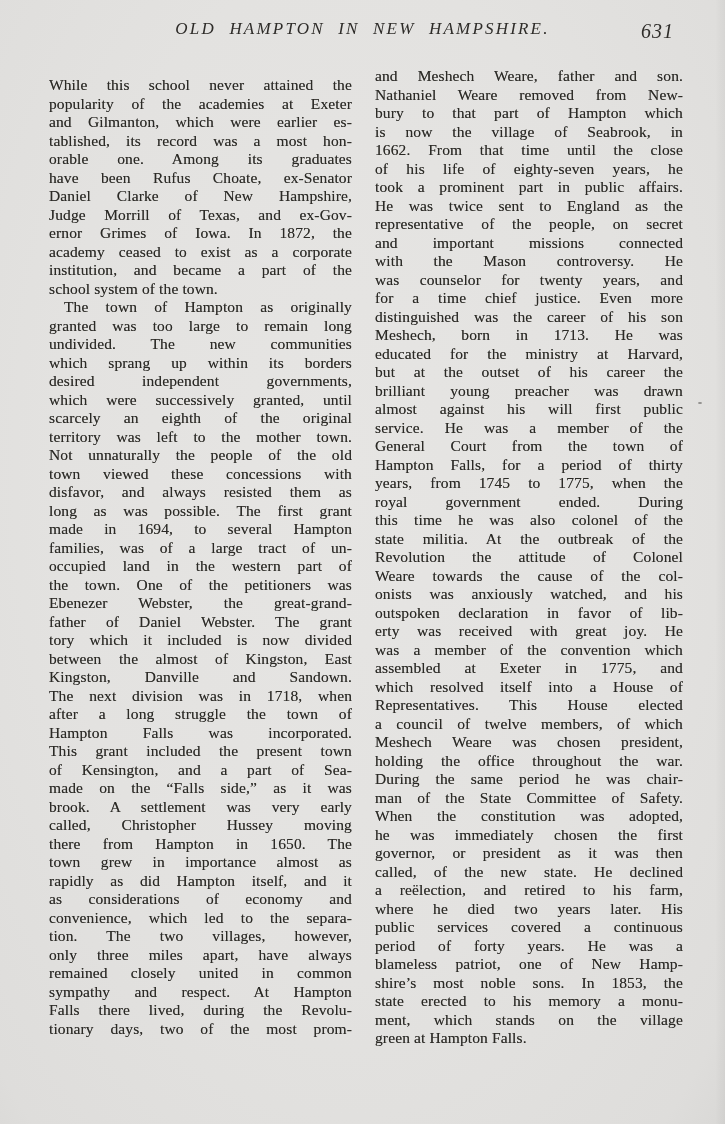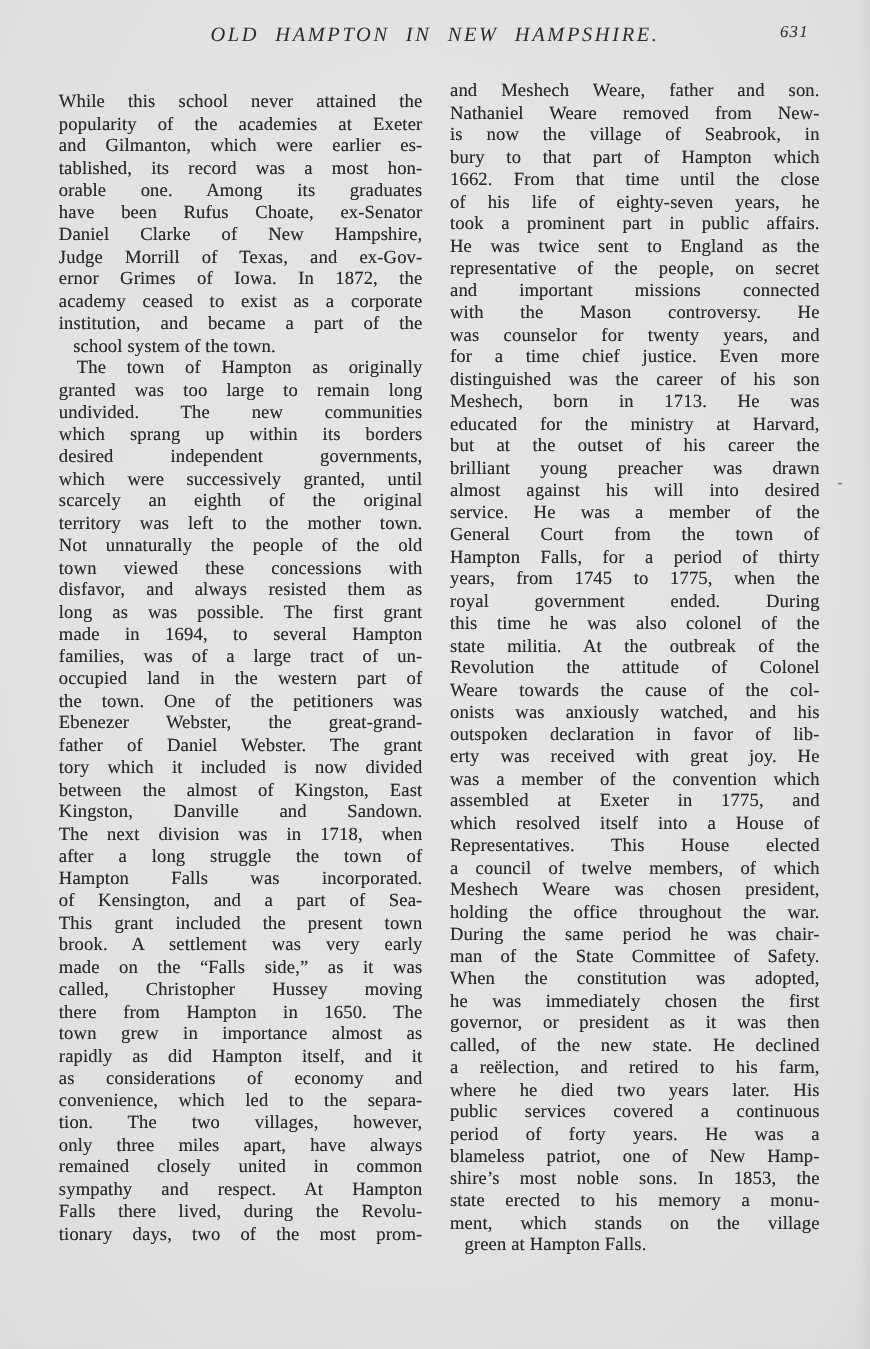--- a/index.html
+++ b/index.html
@@ -34,21 +34,21 @@
     letter-spacing: 2.2px;
     word-spacing: 7px;
     color: #2e2c29;
     white-space: nowrap;
   }
   .head-folio {
     position: absolute;
     right: 51px;
     top: 1px;
     font-style: italic;
-    font-size: 14px;
+    font-size: 20px;
     letter-spacing: 1px;
     color: #2e2c29;
   }
   .columns {
     position: absolute;
     top: 67px;
     left: 49px;
     display: flex;
     gap: 23px;
     align-items: center;
@@ -61,21 +61,21 @@
   .line {
     font-size: 15.5px;
     line-height: 18.5px;
     letter-spacing: 0.12px;
     text-align: justify;
     text-align-last: justify;
     white-space: normal;
     text-shadow: 0 0 0.45px rgba(43,42,38,0.55);
   }
   .line.indent { text-indent: 15px; }
-  .line.para-end { text-align-last: left; margin-left: 12px; }
+  .line.para-end { text-align-last: left; }
   .scan-speck {
     position: absolute;
     left: 698px;
     top: 402px;
     width: 4px;
     height: 2px;
     background: #8f8e8b;
     border-radius: 50%;
   }
   .edge-shade {
@@ -128,57 +128,57 @@
         <div class="line">occupied land in the western part of</div>
         <div class="line">the town.  One of the petitioners was</div>
         <div class="line">Ebenezer Webster, the great-grand-</div>
         <div class="line">father of Daniel Webster.  The grant</div>
         <div class="line">tory which it included is now divided</div>
         <div class="line">between the almost of Kingston, East</div>
         <div class="line">Kingston, Danville and Sandown.</div>
         <div class="line">The next division was in 1718, when</div>
         <div class="line">after a long struggle the town of</div>
         <div class="line">Hampton Falls was incorporated.</div>
+        <div class="line">This grant included the present town</div>
         <div class="line">of Kensington, and a part of Sea-</div>
-        <div class="line">This grant included the present town</div>
+        <div class="line">made on the “Falls side,” as it was</div>
         <div class="line">brook.  A settlement was very early</div>
-        <div class="line">made on the “Falls side,” as it was</div>
         <div class="line">called, Christopher Hussey moving</div>
         <div class="line">there from Hampton in 1650.  The</div>
         <div class="line">town grew in importance almost as</div>
         <div class="line">rapidly as did Hampton itself, and it</div>
         <div class="line">as considerations of economy and</div>
         <div class="line">convenience, which led to the separa-</div>
         <div class="line">tion.  The two villages, however,</div>
         <div class="line">only three miles apart, have always</div>
         <div class="line">remained closely united in common</div>
         <div class="line">sympathy and respect.  At Hampton</div>
         <div class="line">Falls there lived, during the Revolu-</div>
         <div class="line">tionary days, two of the most prom-</div>
       </div>
     <div class="col col-right">
         <div class="line">and Meshech Weare, father and son.</div>
         <div class="line">Nathaniel Weare removed from New-</div>
+        <div class="line">bury to that part of Hampton which</div>
         <div class="line">is now the village of Seabrook, in</div>
-        <div class="line">bury to that part of Hampton which</div>
         <div class="line">1662.  From that time until the close</div>
         <div class="line">of his life of eighty-seven years, he</div>
         <div class="line">took a prominent part in public affairs.</div>
         <div class="line">He was twice sent to England as the</div>
         <div class="line">representative of the people, on secret</div>
         <div class="line">and important missions connected</div>
         <div class="line">with the Mason controversy.  He</div>
         <div class="line">was counselor for twenty years, and</div>
         <div class="line">for a time chief justice.  Even more</div>
         <div class="line">distinguished was the career of his son</div>
         <div class="line">Meshech, born in 1713.  He was</div>
         <div class="line">educated for the ministry at Harvard,</div>
         <div class="line">but at the outset of his career the</div>
         <div class="line">brilliant young preacher was drawn</div>
-        <div class="line">almost against his will into desired</div>
+        <div class="line">almost against his will first public</div>
         <div class="line">service.  He was a member of the</div>
         <div class="line">General Court from the town of</div>
         <div class="line">Hampton Falls, for a period of thirty</div>
         <div class="line">years, from 1745 to 1775, when the</div>
         <div class="line">royal government ended.  During</div>
         <div class="line">this time he was also colonel of the</div>
         <div class="line">state militia.  At the outbreak of the</div>
         <div class="line">Revolution the attitude of Colonel</div>
         <div class="line">Weare towards the cause of the col-</div>
         <div class="line">onists was anxiously watched, and his</div>

